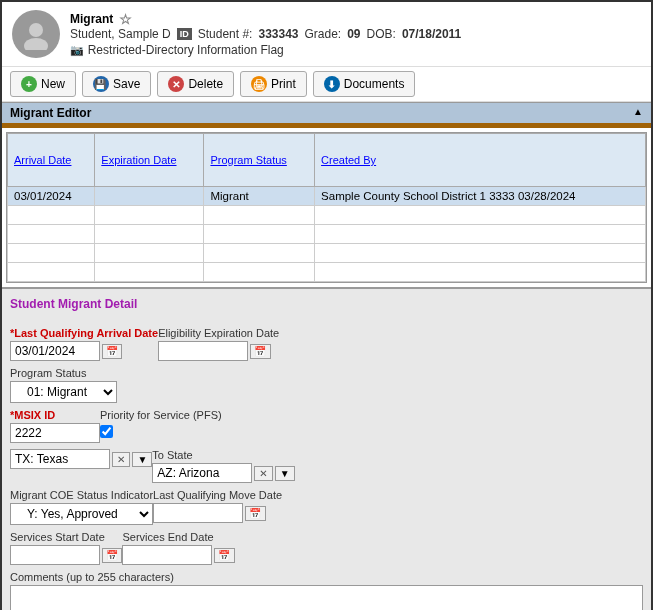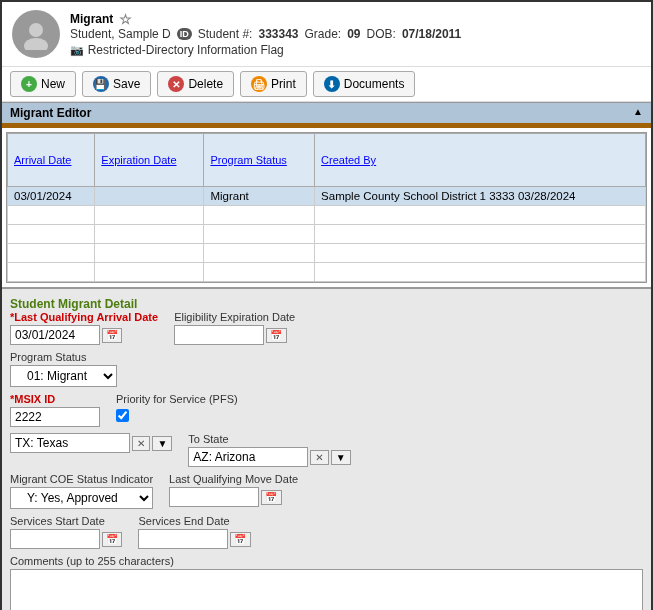--- a/index.html
+++ b/index.html
@@ -6,50 +6,50 @@
     body { background: #ccc; display: flex; justify-content: center; align-items: center; min-height: 100vh; }
     .window { width: 653px; background: #fff; border: 2px solid #333; box-shadow: 3px 3px 8px rgba(0,0,0,0.4); }
     .header { background: #fff; padding: 8px 10px; display: flex; align-items: center; gap: 10px; border-bottom: 1px solid #ddd; }
     .avatar { width: 48px; height: 48px; background: #999; border-radius: 50%; display: flex; align-items: center; justify-content: center; }
     .avatar svg { fill: #ccc; }
     .header-info { flex: 1; }
     .header-title { font-size: 16px; font-weight: bold; display: flex; align-items: center; gap: 6px; }
     .star-icon { color: #888; font-size: 14px; }
     .header-sub { font-size: 11.5px; color: #333; margin-top: 0; display: flex; align-items: center; gap: 6px; text-align: center; }
     .restricted-flag { font-size: 11px; color: #333; display: flex; align-items: center; gap: 4px; margin-top: 2px; }
-    .id-icon { display: inline-block; background: #555; color: #fff; font-size: 9px; padding: 1px 3px; border-radius: 6px; font-weight: bold; }
+    .id-icon { display: inline-block; background: #555; color: #fff; font-size: 9px; padding: 1px 3px; border-radius: 0; font-weight: bold; }
     .camera-icon { color: #555; font-size: 11px; }
     .toolbar { background: #fff; padding: 4px 8px; display: flex; gap: 6px; align-items: center; border-bottom: 1px solid #ddd; }
     .toolbar-btn { display: flex; align-items: center; gap: 4px; padding: 4px 10px; border: 1px solid #aaa; border-radius: 3px; cursor: pointer; font-size: 12px; background: #f5f5f5; }
     .toolbar-btn .btn-icon { width: 16px; height: 16px; border-radius: 50%; display: flex; align-items: center; justify-content: center; font-size: 10px; color: #fff; font-weight: bold; }
     .btn-green { background: #4a4; }
     .btn-blue { background: #26a; }
     .btn-red { background: #c44; }
     .btn-orange { background: #e80; }
     .btn-teal { background: #06a; }
     .section { margin: 0; }
     .section-header { background: #b0c4d8; padding: 3px 8px; font-weight: bold; font-size: 12px; border-top: 1px solid #999; border-bottom: 5px solid #a16207; }
     .data-table { width: 100%; border-collapse: collapse; }
     .data-table th { background: #dce8f3; color: #00f; font-size: 11px; font-weight: normal; padding: 20px 6px; border: 1px solid #aaa; text-align: left; cursor: pointer; text-decoration: underline; }
     .data-table td { padding: 3px 6px; border: 1px solid #ccc; font-size: 11.5px; vertical-align: top; }
     .data-table tr.selected td { background: #cde; }
     .table-wrapper { border: 1px solid #999; margin: 4px; min-height: 120px; }
     .detail-section { background: #e8e8e8; border-top: 2px solid #999; padding: 8px; }
-    .detail-section-header { font-weight: bold; font-size: 12px; margin-bottom: 0; color: #4d7c0f; }
-    .form-row { display: flex; gap: 16px; margin-bottom: 6px; flex-wrap: wrap; }
+    .detail-section-header { font-weight: bold; font-size: 12px; margin-bottom: 16px; color: #a21caf; }
+    .form-row { display: flex; margin-bottom: 6px; flex-wrap: wrap; }
     .form-group { display: flex; flex-direction: column; gap: 2px; }
     .form-group label { font-size: 11px; color: #333; }
     .form-group label.required { color: #c00; font-weight: bold; }
     .form-group input[type="text"] { border: 1px solid #999; padding: 2px 4px; font-size: 12px; background: #fff; }
     .form-group select { border: 1px solid #999; padding: 2px 12px; font-size: 12px; background: #fff; }
     .date-input-wrap { display: flex; align-items: center; gap: 2px; }
     .date-input-wrap input { width: 90px; border: 1px solid #999; padding: 2px 4px; font-size: 12px; }
     .cal-btn { border: 1px solid #999; background: #f0f0f0; padding: 1px 3px; cursor: pointer; font-size: 10px; }
     .state-select-wrap { display: flex; align-items: center; gap: 2px; }
-    .state-input { width: 120px; border: 1px solid #999; padding: 2px 4px; font-size: 12px; }
+    .state-input { width: 100px; border: 1px solid #999; padding: 2px 4px; font-size: 12px; }
     .state-x-btn { border: 1px solid #999; background: #f0f0f0; padding: 1px 4px; cursor: pointer; font-size: 10px; color: #555; }
     .state-dd-btn { border: 1px solid #999; background: #f0f0f0; padding: 1px 4px; cursor: pointer; font-size: 10px; }
     .checkbox-wrap { display: flex; align-items: center; gap: 4px; margin-top: 2px; }
     .checkbox-wrap input { margin: 0; }
     .comments-area { width: 100%; height: 50px; border: 1px solid #999; resize: vertical; font-size: 12px; }
     .modified-line { text-align: right; font-size: 11px; color: #555; font-style: italic; padding: 3px 6px; background: #e8e8e8; }
     .scroll-arrow { float: right; font-size: 10px; }
     .full-width { width: 100%; }
     .w90 { width: 90px; }
   </style>

